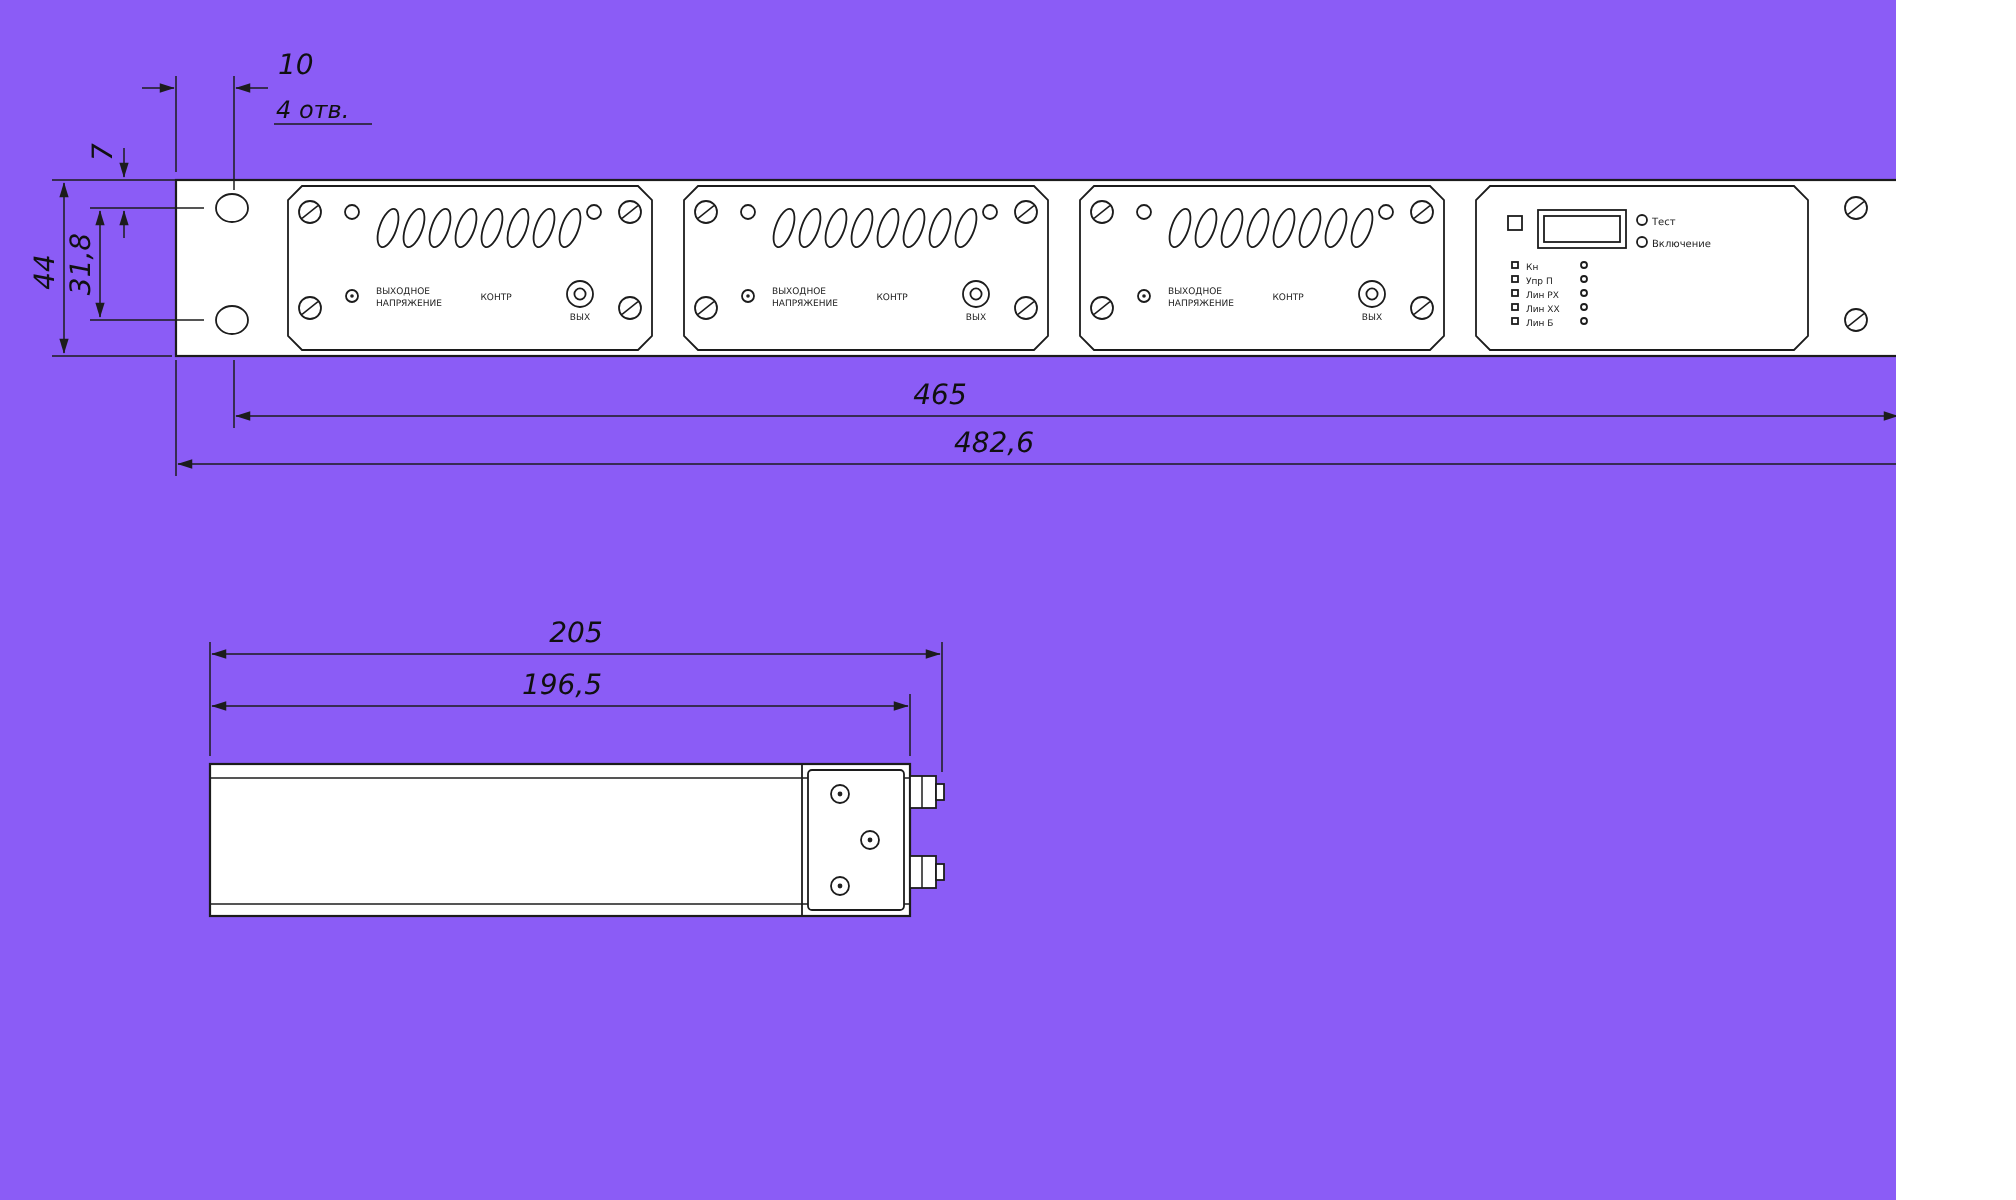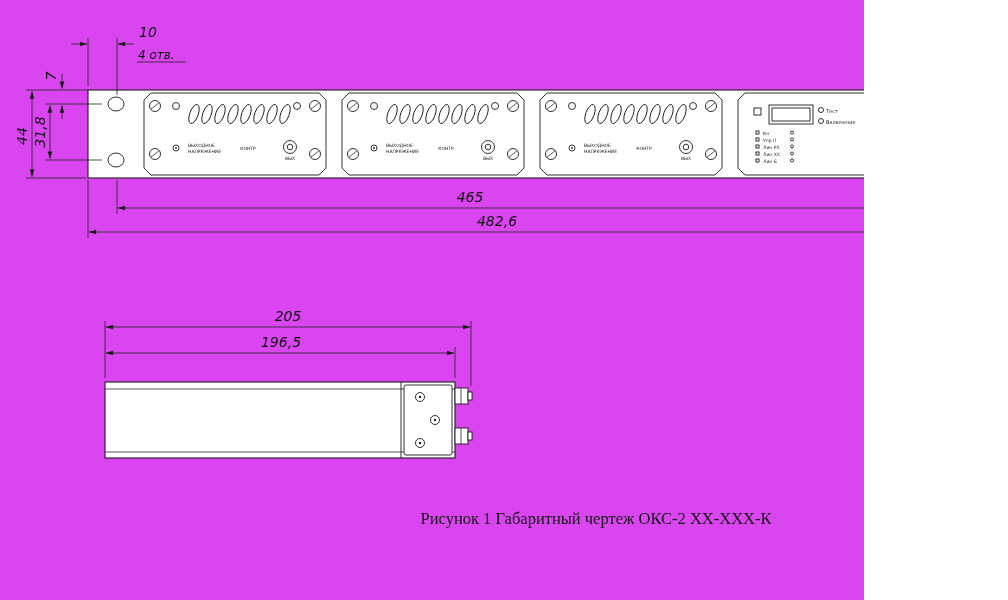--- a/index.html
+++ b/index.html
@@ -1,16 +1,16 @@
 <!DOCTYPE html>
 <html><head>
 <meta charset="utf-8">
 <style>
   html,body { margin:0; padding:0; background:#ffffff; }
-  .canvas { position:relative; width:864px; height:600px; background:#d946ef; overflow:hidden;
+  .canvas { position:relative; width:948px; height:600px; background:#8b5cf6; overflow:hidden;
             font-family:"DejaVu Sans", sans-serif; }
   svg { position:absolute; left:0; top:0; }
   .ln    { fill:#fff; stroke:#1c1c1c; stroke-width:1.1; }
   .thin  { fill:#fff; stroke:#1c1c1c; stroke-width:0.9; }
   .dim   { stroke:#1c1c1c; stroke-width:0.75; fill:none; }
   .dimtxt    { font:italic 14px "DejaVu Sans", sans-serif; fill:#101010; }
   .dimtxt-sm { font:italic 12px "DejaVu Sans", sans-serif; fill:#101010; }
   .tiny  { font:4.5px "DejaVu Sans", sans-serif; fill:#222; }
   .tiny5 { font:5px "DejaVu Sans", sans-serif; fill:#222; }
   .caption { position:absolute; left:596px; top:509px; transform:translateX(-50%);
@@ -179,14 +179,13 @@
     <line x1="455" y1="378" x2="455" y2="347" class="dim"></line>
 
     <line x1="106" y1="327" x2="470" y2="327" class="dim" marker-start="url(#arr)" marker-end="url(#arr)"></line>
     <text x="288" y="321" class="dimtxt" text-anchor="middle">205</text>
 
     <line x1="106" y1="353" x2="454" y2="353" class="dim" marker-start="url(#arr)" marker-end="url(#arr)"></line>
     <text x="281" y="347" class="dimtxt" text-anchor="middle">196,5</text>
   </g>
 </svg>
 
-<div class="caption">Рисунок 1 Габаритный чертеж ОКС-2 ХХ-ХХХ-К</div>
 </div>
 
 </body></html>

